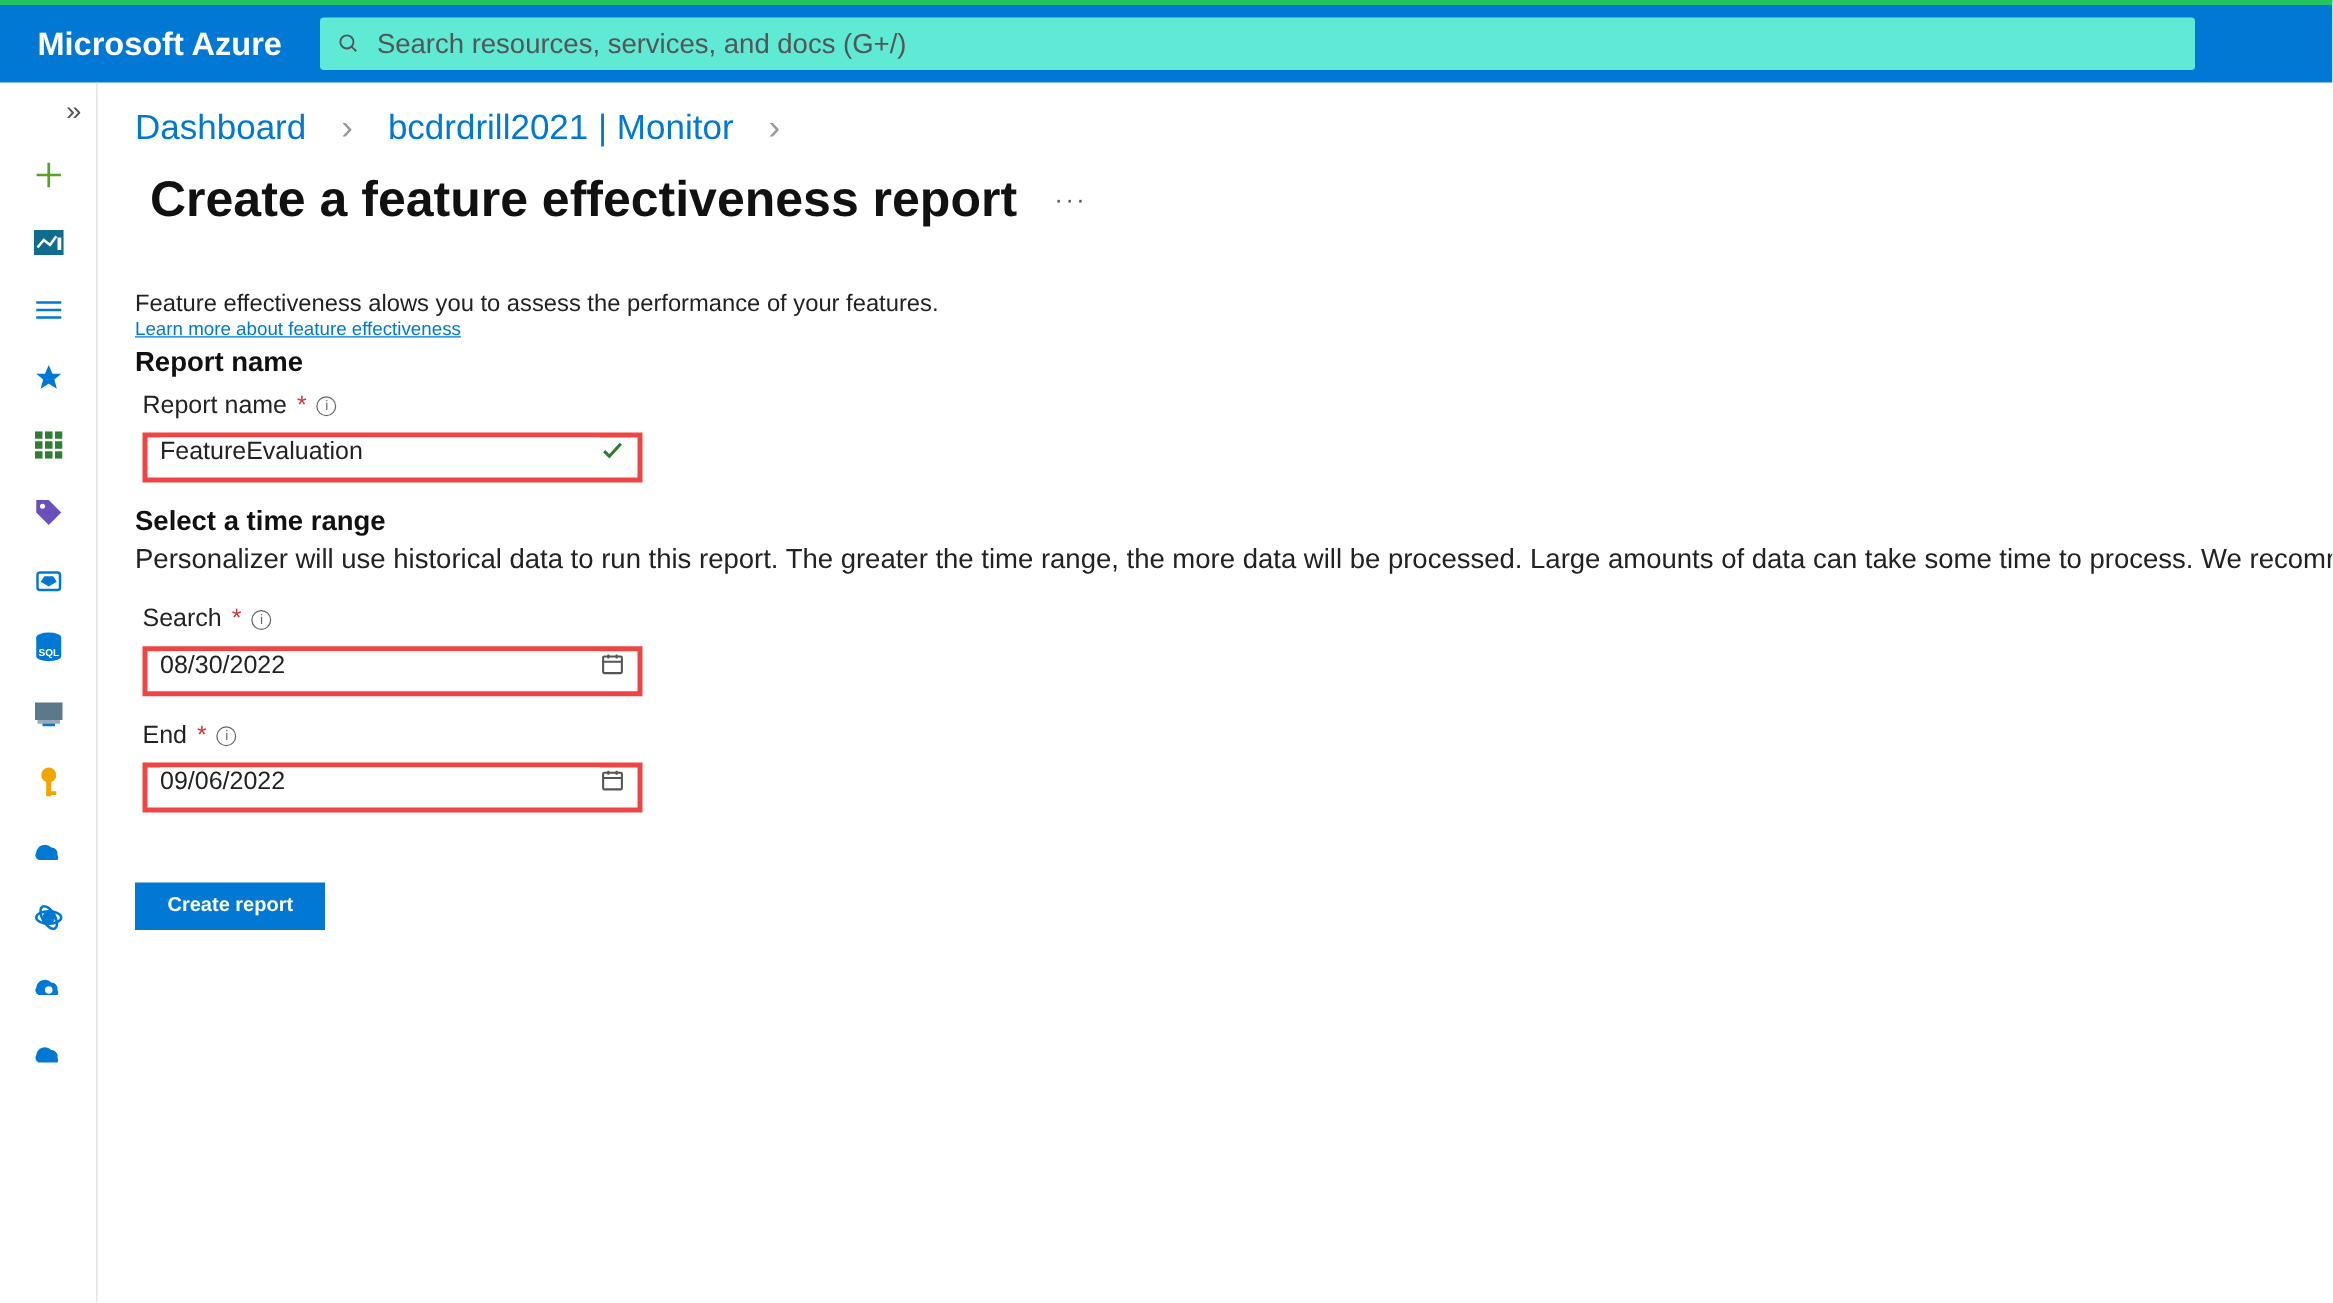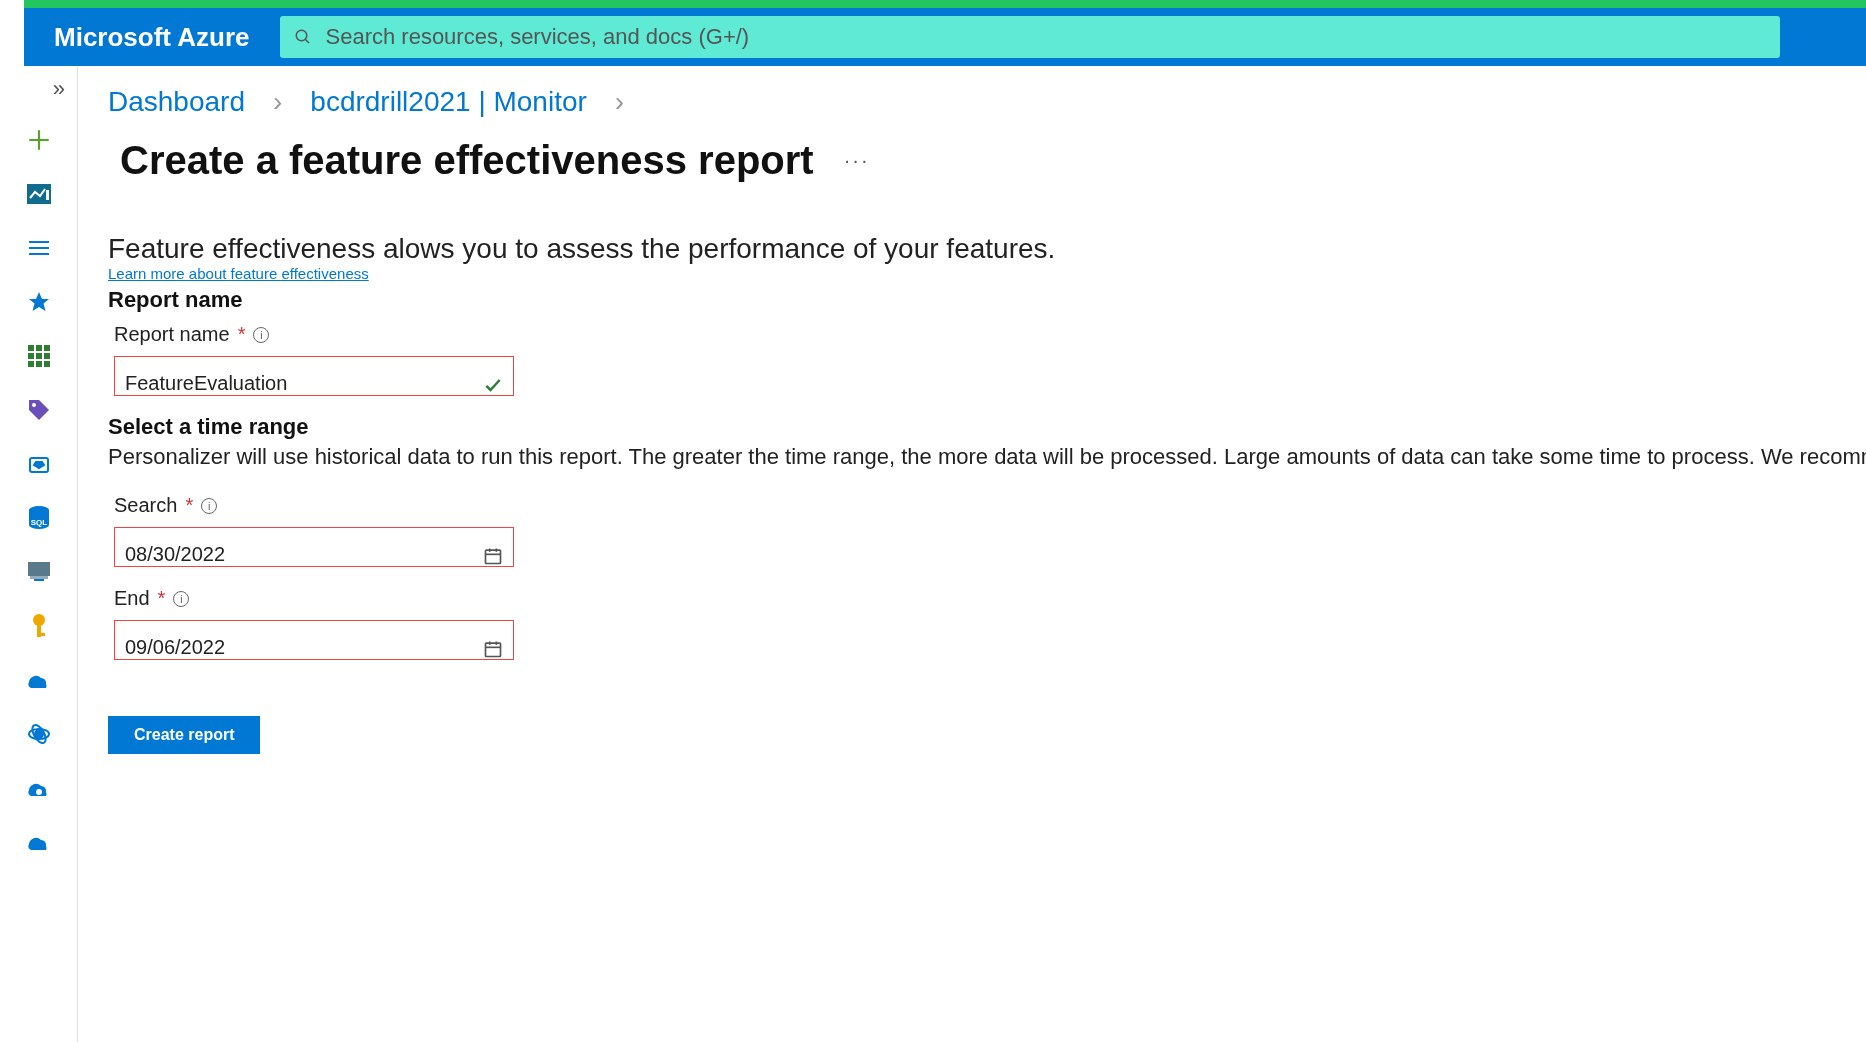--- a/index.html
+++ b/index.html
@@ -3,22 +3,21 @@
 <meta charset="utf-8">
 <style>
   * { box-sizing: border-box; margin: 0; padding: 0; }
   html, body { width: 1866px; height: 1042px; font-family: "Segoe UI", Arial, sans-serif; background: #ffffff; }
   .top-bar {
     background: #0078d4;
     height: 66px;
     display: flex;
     align-items: center;
     padding: 0 30px;
-    border-top: 8px solid #22c55e;
-    margin-left: 24px;
+    border-top: 4px solid #22c55e;
   }
   .brand {
     color: #ffffff;
     font-size: 26px;
     font-weight: 600;
     margin-right: 30px;
     white-space: nowrap;
   }
   .search-wrap {
     flex: 1;
@@ -76,21 +75,21 @@
   .bc-sep { color: #999; }
   .page-title-row { display:flex; align-items:center; gap:30px; }
   .page-title {
     font-size: 40px;
     font-weight: 600;
     color: #111;
     margin-left: 12px;
   }
   .more-dots { color:#555; font-size:20px; letter-spacing:2px; }
   .desc {
-    font-size: 28px;
+    font-size: 19px;
     color: #222;
     margin-top: 50px;
   }
   .learn-link {
     color: #0078d4;
     text-decoration: underline;
     font-size: 15px;
   }
   .section-h {
     font-size: 22px;
@@ -109,24 +108,24 @@
   }
   .req { color: #d13438; }
   .info-icon {
     width: 16px; height: 16px; border: 1px solid #666; border-radius: 50%;
     display:inline-flex; align-items:center; justify-content:center;
     font-size: 11px; color:#666;
   }
   .text-field-wrap {
     margin-top: 10px;
     width: 400px;
-    border: 1px solid #ef4444;
+    border: 4px solid #ef4444;
     height: 40px;
     display: flex;
-    align-items: flex-end;
+    align-items: flex-start;
     padding: 0 10px;
     margin-left: 6px;
   }
   .text-field-wrap input {
     flex:1; border:none; outline:none; font-size:20px; color:#222;
   }
   .check-icon { color: #2e7d32; width:20px; height:20px; }
   .cal-icon { color:#555; width:20px; height:20px; }
   .time-desc {
     font-size: 22px;

